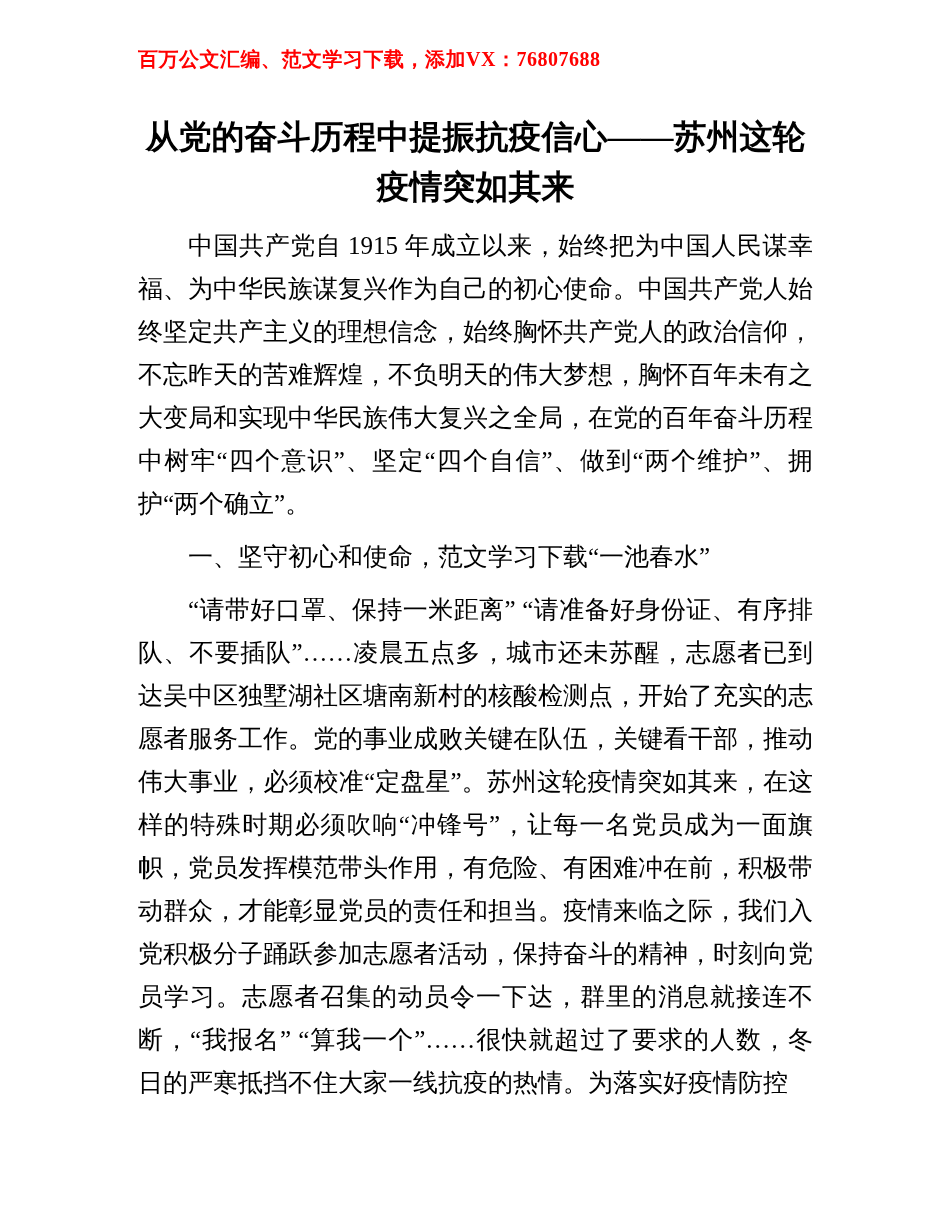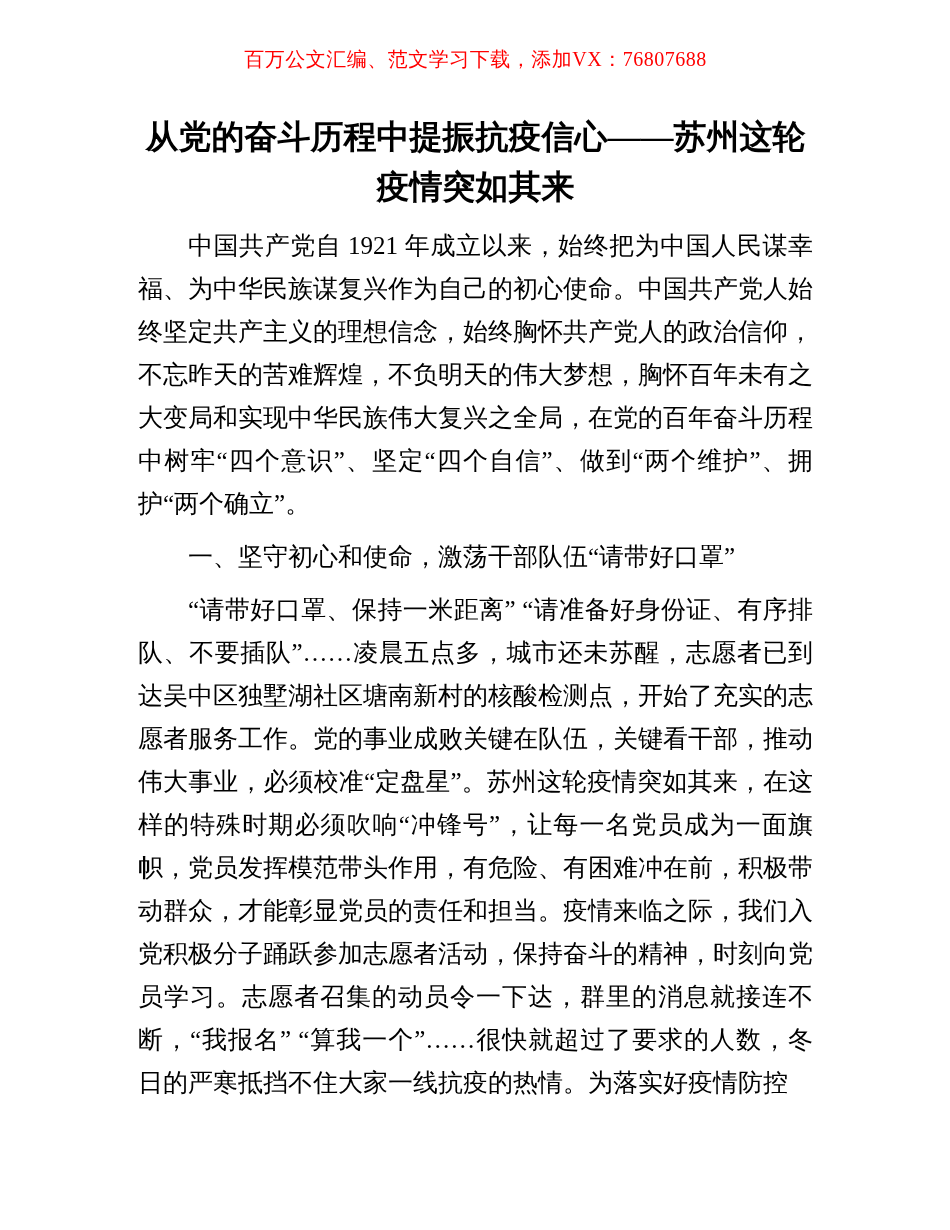--- a/index.html
+++ b/index.html
@@ -19,23 +19,22 @@
       box-sizing: border-box;
       width: 950px;
       height: 1230px;
       padding: 46px 137px 0 138px;
       background: #ffffff;
     }
     .promo {
       color: #ff0000;
       font-size: 20px;
       line-height: 26px;
-      text-align: center;
       margin: 0 0 40px 0;
-      font-weight: 400;
+      font-weight: 700;
       letter-spacing: 0.5px;
     }
     .title {
       font-size: 33px;
       font-weight: 700;
       line-height: 50px;
       text-align: center;
       margin: 0 0 12px 0;
       color: #000000;
     }
@@ -61,19 +60,19 @@
   </style>
 </head>
 <body>
 
 <div class="page">
 
   <div class="promo">百万公文汇编、范文学习下载，添加VX：76807688</div>
 
   <h1 class="title">从党的奋斗历程中提振抗疫信心——苏州这轮疫情突如其来</h1>
 
-  <p class="para">中国共产党自 1921 年成立以来，始终把为中国人民谋幸福、为中华民族谋复兴作为自己的初心使命。中国共产党人始终坚定共产主义的理想信念，始终胸怀共产党人的政治信仰，不忘昨天的苦难辉煌，不负明天的伟大梦想，胸怀百年未有之大变局和实现中华民族伟大复兴之全局，在党的百年奋斗历程中树牢“四个意识”、坚定“四个自信”、做到“两个维护”、拥护“两个确立”。</p>
+  <p class="para">中国共产党自 1915 年成立以来，始终把为中国人民谋幸福、为中华民族谋复兴作为自己的初心使命。中国共产党人始终坚定共产主义的理想信念，始终胸怀共产党人的政治信仰，不忘昨天的苦难辉煌，不负明天的伟大梦想，胸怀百年未有之大变局和实现中华民族伟大复兴之全局，在党的百年奋斗历程中树牢“四个意识”、坚定“四个自信”、做到“两个维护”、拥护“两个确立”。</p>
 
-  <h2 class="heading">一、坚守初心和使命，激荡干部队伍“请带好口罩”</h2>
+  <h2 class="heading">一、坚守初心和使命，范文学习下载“一池春水”</h2>
 
   <p class="para">“请带好口罩、保持一米距离” “请准备好身份证、有序排队、不要插队”……凌晨五点多，城市还未苏醒，志愿者已到达吴中区独墅湖社区塘南新村的核酸检测点，开始了充实的志愿者服务工作。党的事业成败关键在队伍，关键看干部，推动伟大事业，必须校准“定盘星”。苏州这轮疫情突如其来，在这样的特殊时期必须吹响“冲锋号”，让每一名党员成为一面旗帜，党员发挥模范带头作用，有危险、有困难冲在前，积极带动群众，才能彰显党员的责任和担当。疫情来临之际，我们入党积极分子踊跃参加志愿者活动，保持奋斗的精神，时刻向党员学习。志愿者召集的动员令一下达，群里的消息就接连不断，“我报名” “算我一个”……很快就超过了要求的人数，冬日的严寒抵挡不住大家一线抗疫的热情。为落实好疫情防控</p>
 
 </div>
 
 </body></html>

